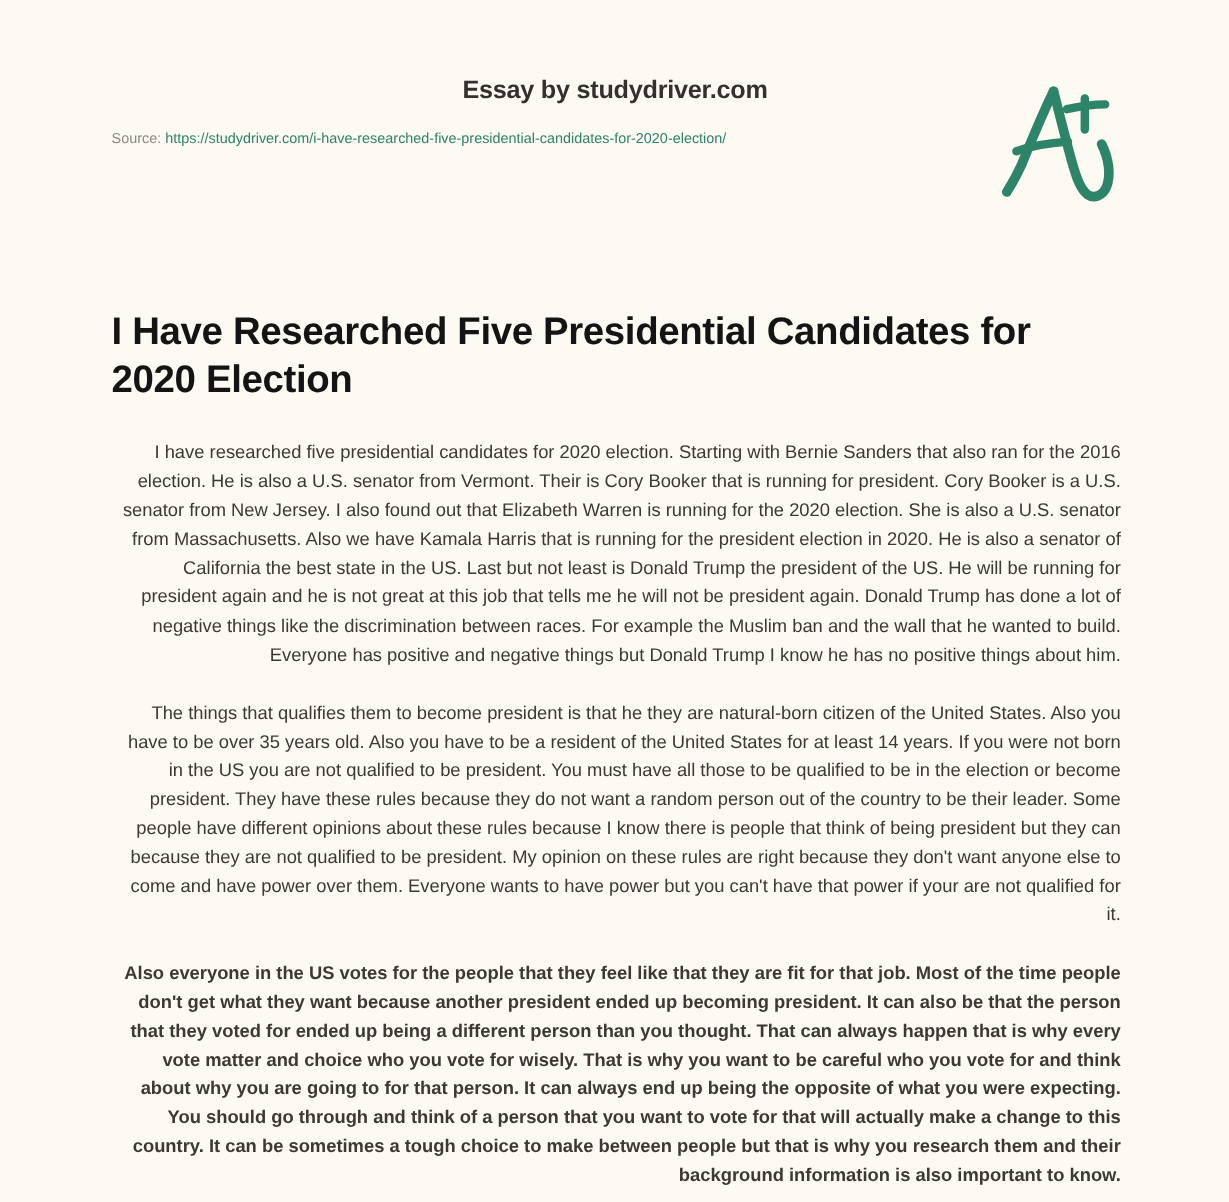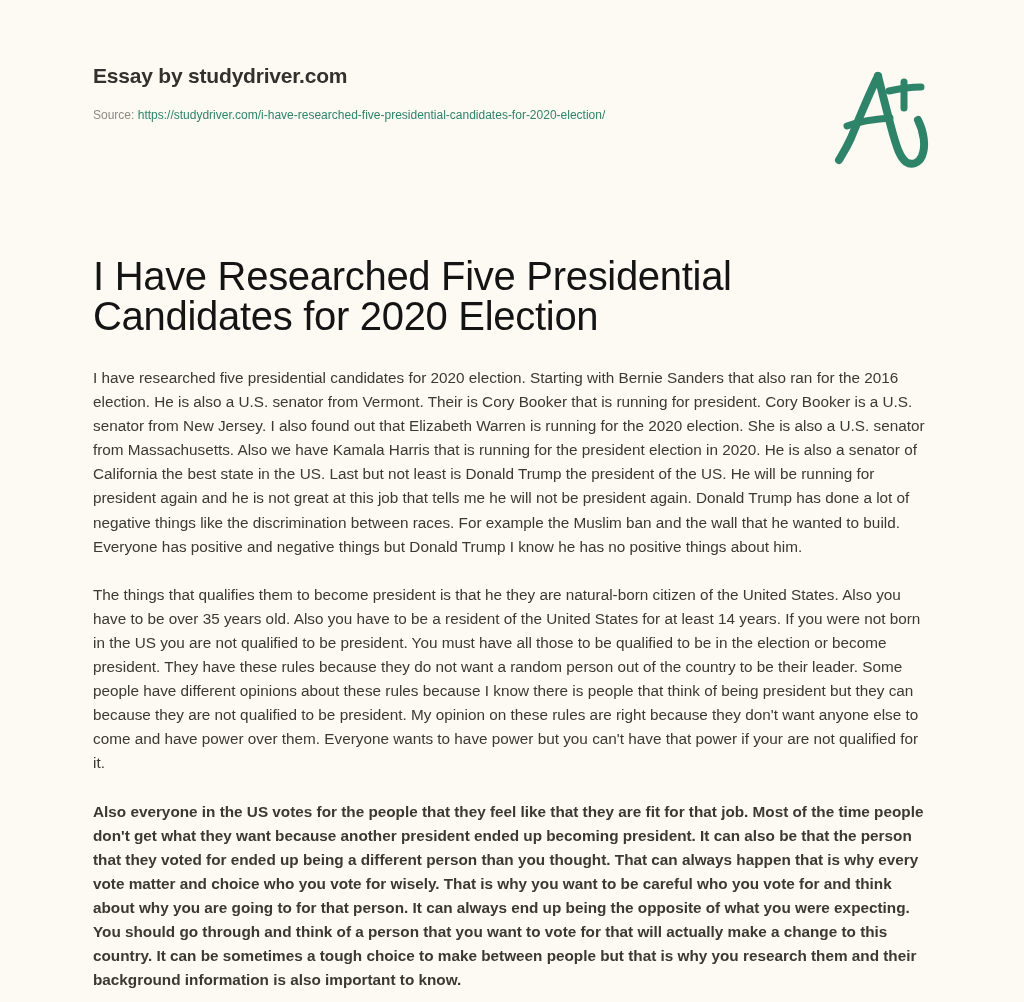--- a/index.html
+++ b/index.html
@@ -33,20 +33,21 @@
   }
 
   .brand-title {
     font-size: 21px;
     font-weight: bold;
     line-height: 28px;
     color: #33302d;
     letter-spacing: -0.2px;
     margin: 0;
     padding: 0;
+    text-align: center;
   }
 
   .source-line {
     margin-top: 13px;
     font-size: 12px;
     line-height: 24px;
     color: #8c8a86;
     max-width: 680px;
     word-break: break-word;
   }
@@ -73,35 +74,35 @@
 
   
   .article {
     position: absolute;
     left: 93px;
     top: 256px;
     width: 841px;
   }
 
   .article-title {
-    font-size: 40px;
+    font-size: 32px;
     line-height: 40px;
-    font-weight: normal;
+    font-weight: bold;
     color: #141414;
     letter-spacing: -0.3px;
     margin: 0 0 30px 0;
     max-width: 830px;
   }
 
   .article-body p {
     font-size: 15.3px;
     line-height: 24.1px;
     color: #3c3833;
     margin: 0 0 24px 0;
-    text-align: left;
+    text-align: right;
   }
   .article-body p:last-child { margin-bottom: 12px; font-weight: bold; }
 </style>
 </head>
 <body>
 
 <div class="page">
 
   <div class="header">
     <div class="brand-title">Essay by studydriver.com</div>

